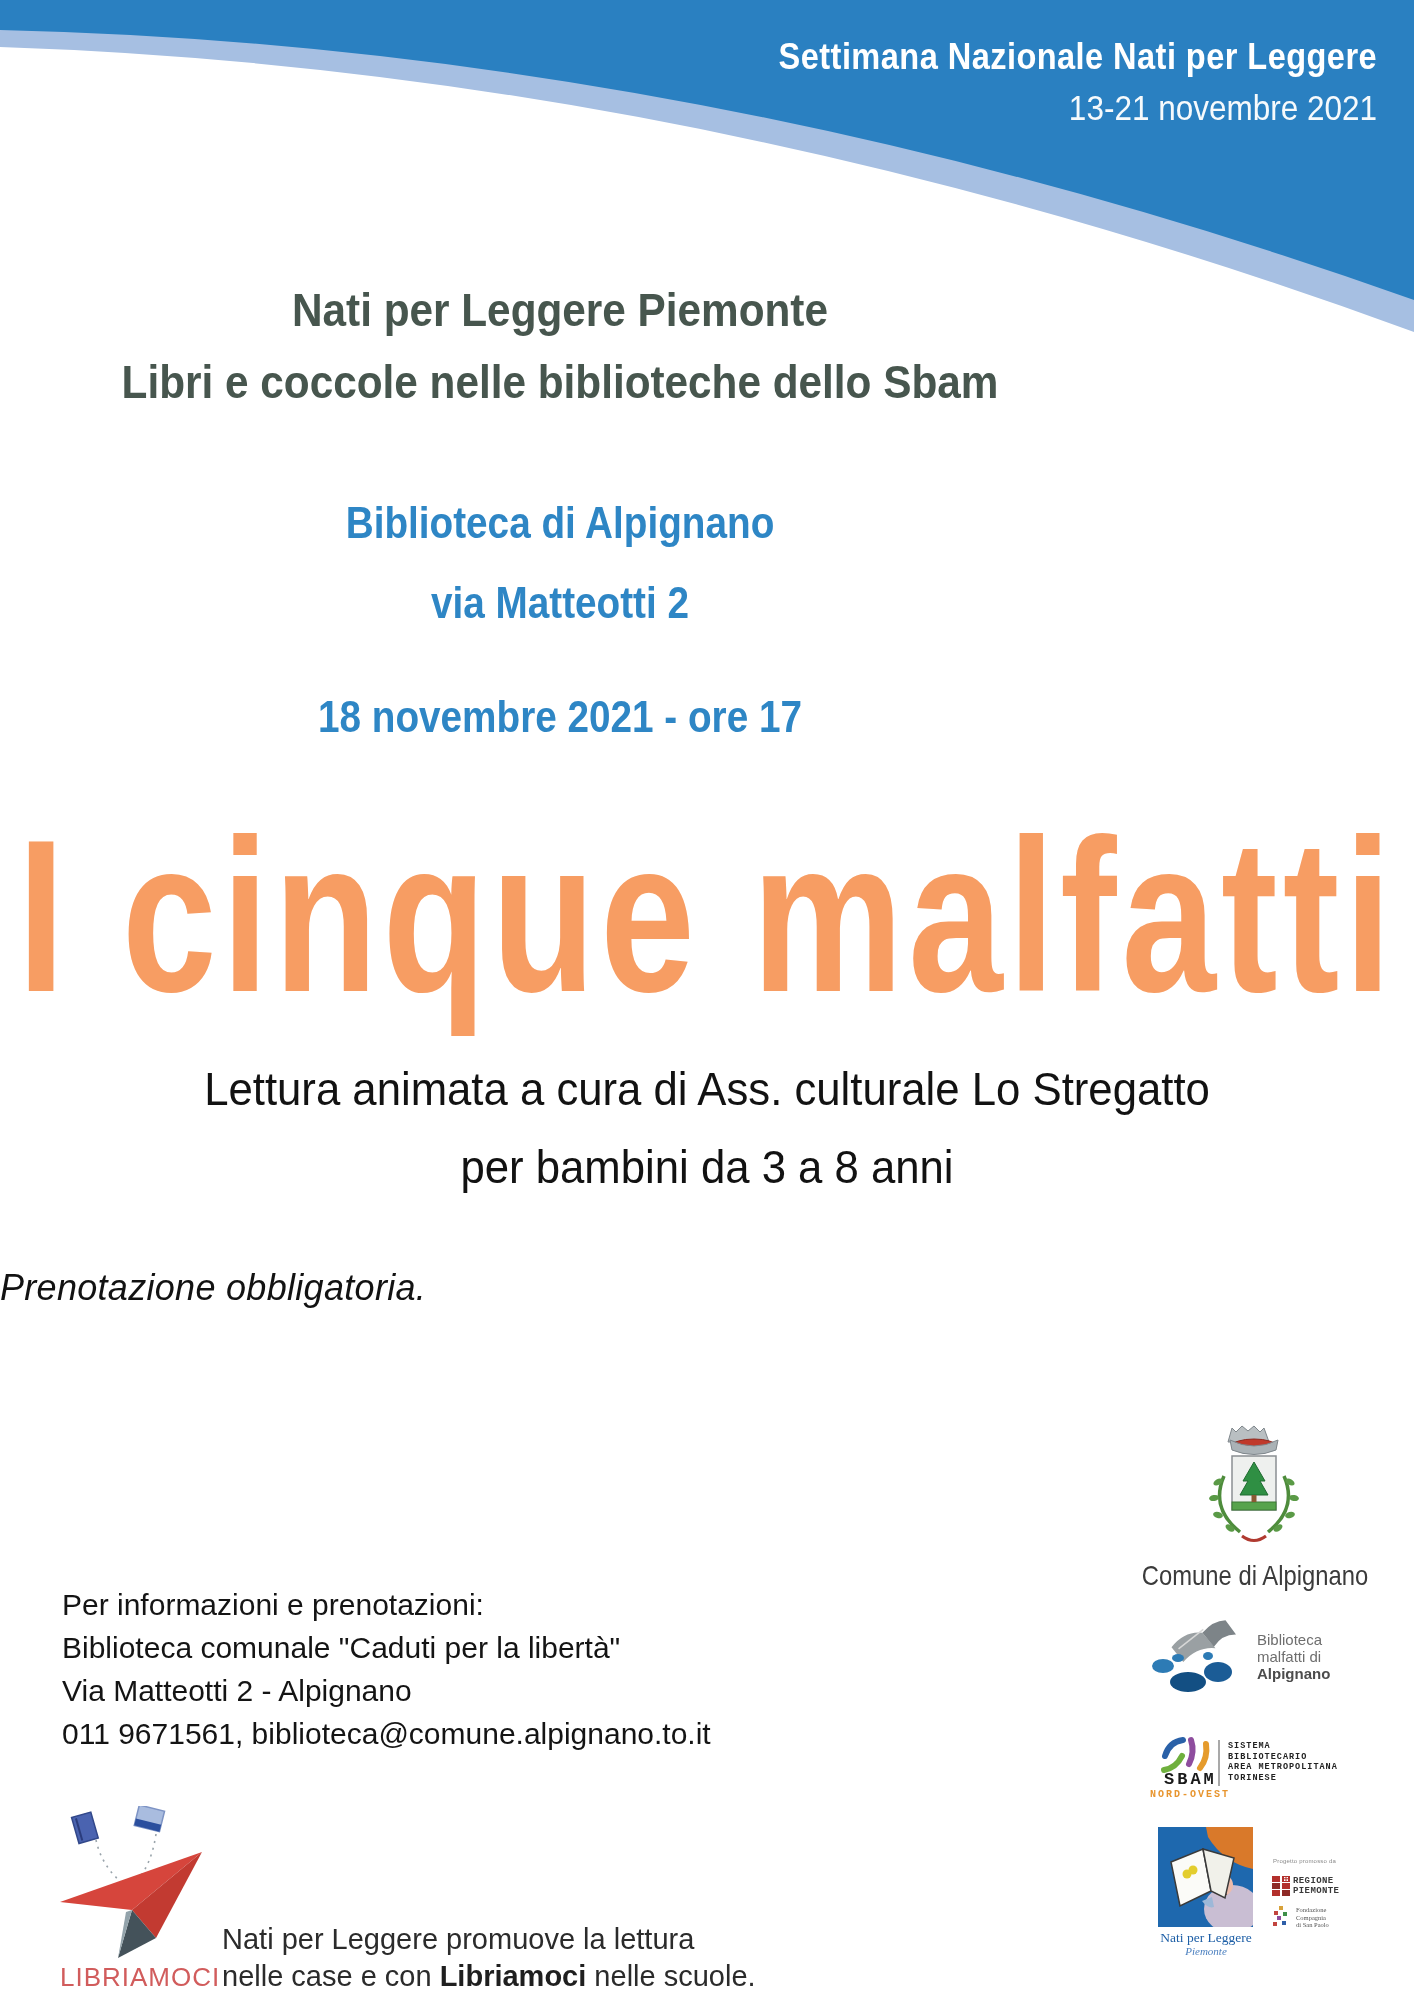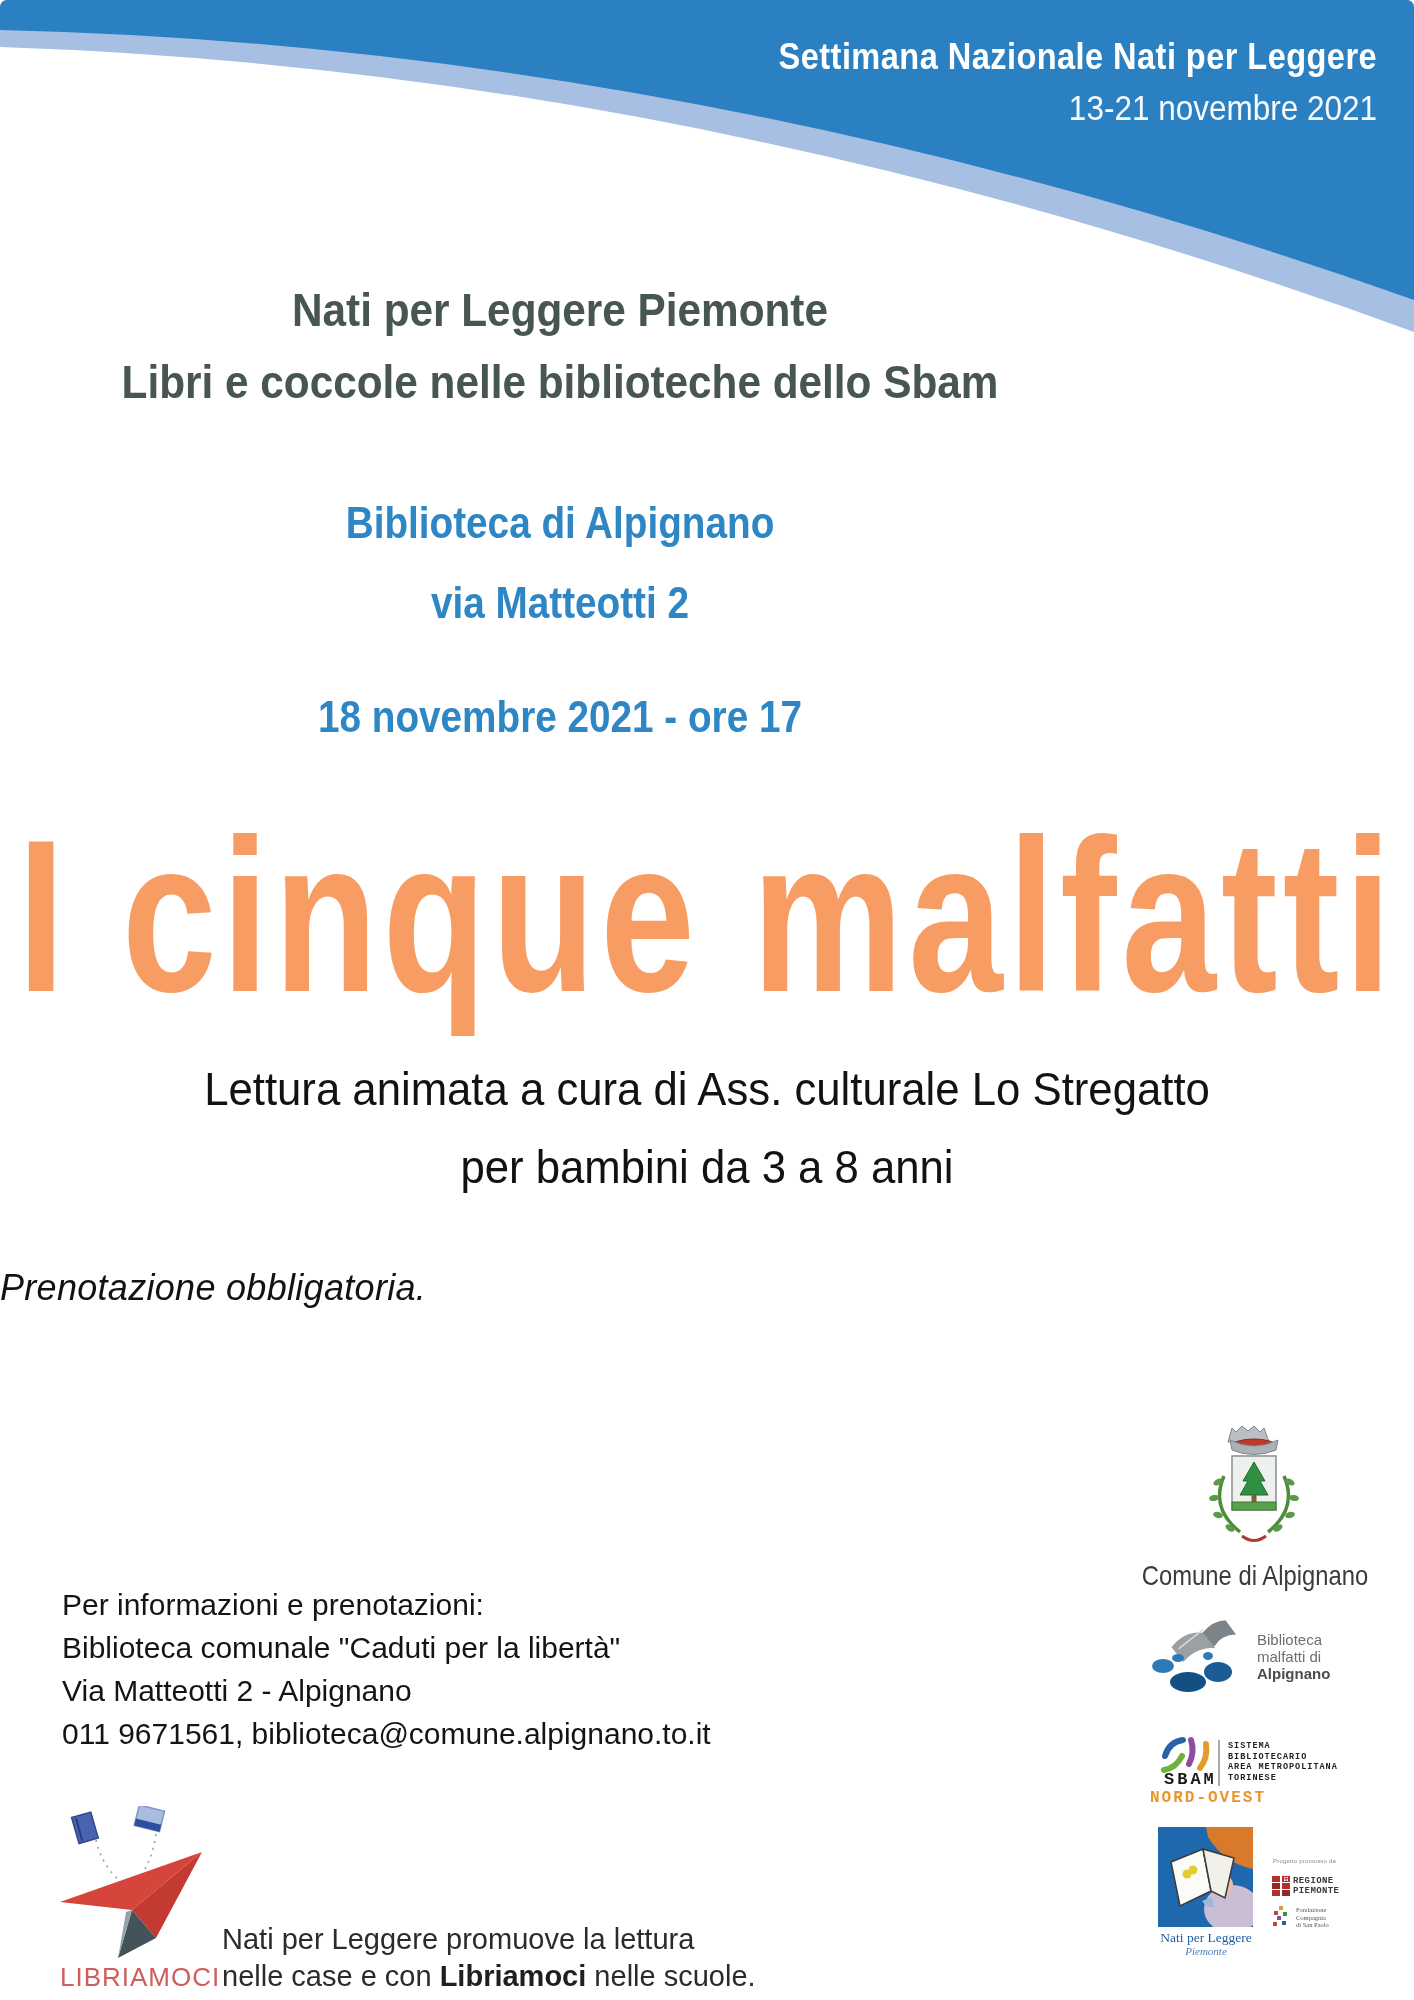--- a/index.html
+++ b/index.html
@@ -1,17 +1,17 @@
 <!DOCTYPE html>
 <html><head>
 <meta charset="utf-8">
 <style>
   html,body{margin:0;padding:0;background:#ffffff;}
   #poster{position:relative;width:1414px;height:2000px;background:#fff;overflow:hidden;
-          font-family:"Liberation Sans",sans-serif;color:#141414;border-radius:7px;}
+          font-family:"Liberation Sans",sans-serif;color:#141414;}
 
   
   .wave{position:absolute;top:0;left:0;width:1414px;height:340px;}
   .banner-text{position:absolute;top:36px;right:37px;text-align:right;color:#ffffff;}
   .banner-line1{font-size:37px;font-weight:700;letter-spacing:.5px;
                 transform:scaleX(.88);transform-origin:right center;white-space:nowrap;}
   .banner-line2{font-size:35px;font-weight:400;margin-top:10px;opacity:.96;
                 transform:scaleX(.9);transform-origin:right center;white-space:nowrap;}
 
   
@@ -44,21 +44,21 @@
   
   .biblio-icon{position:absolute;left:1150px;top:1620px;}
   .biblio-text{position:absolute;left:1257px;top:1631px;font-size:15px;line-height:17px;color:#6e6e6e;}
   .biblio-text .strong{font-weight:700;color:#4c4c4c;}
 
   
   .sbam-icon{position:absolute;left:1160px;top:1736px;}
   .sbam-name{position:absolute;left:1164px;top:1770px;font-family:"Liberation Mono",monospace;
              font-size:17px;font-weight:700;letter-spacing:3px;color:#1a1a1a;}
   .sbam-sub{position:absolute;left:1150px;top:1789px;font-family:"Liberation Mono",monospace;
-            font-size:16px;font-weight:700;letter-spacing:2px;color:#e8952e;}
+            font-size:10px;font-weight:700;letter-spacing:2px;color:#e8952e;}
   .sbam-divider{position:absolute;left:1218px;top:1740px;width:2px;height:46px;background:#a9a9a9;}
   .sbam-desc{position:absolute;left:1228px;top:1741px;font-family:"Liberation Mono",monospace;
              font-size:8.5px;font-weight:700;letter-spacing:1px;line-height:10.5px;color:#222;}
 
   
   .npl-icon{position:absolute;left:1158px;top:1827px;}
   .npl-name{position:absolute;left:1145px;top:1930px;width:122px;text-align:center;
             font-family:"Liberation Serif",serif;font-size:13.5px;font-weight:400;color:#1c5ea6;white-space:nowrap;}
   .npl-region{position:absolute;left:1145px;top:1945px;width:122px;text-align:center;
               font-family:"Liberation Serif",serif;font-style:italic;font-size:11px;color:#4a7fbf;}

